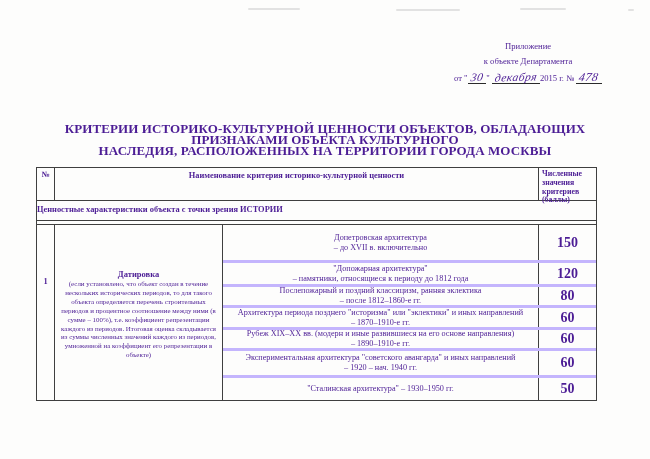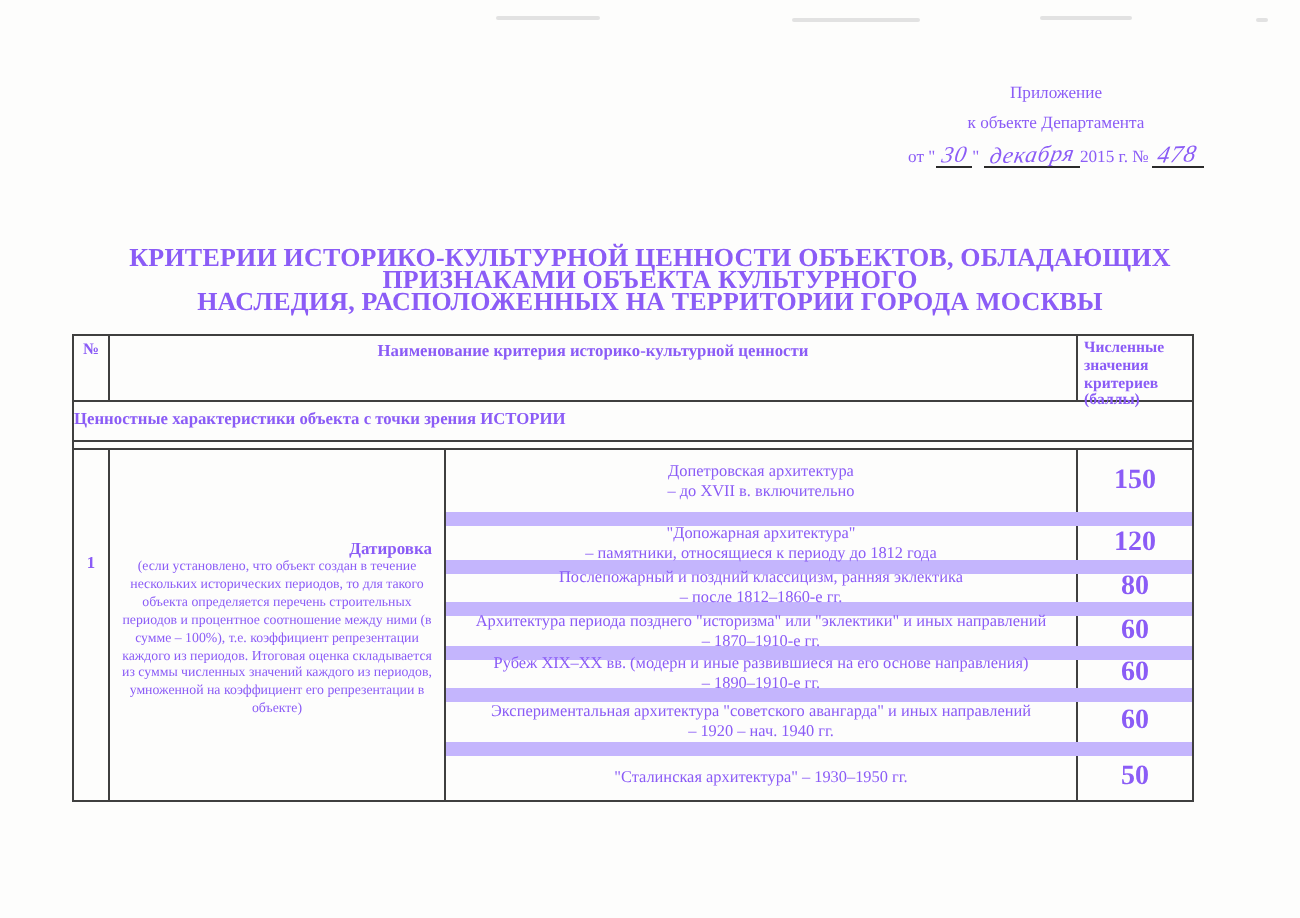--- a/index.html
+++ b/index.html
@@ -1,21 +1,21 @@
 <!DOCTYPE html>
 <html><head>
 <meta charset="utf-8">
 <style>
   html,body{margin:0;padding:0;background:#888;}
   .page{
     position:relative;
     width:650px;height:459px;
     background:#fdfdfc;
     font-family:"Liberation Serif", serif;
-    color:#8b5cf6;
+    color:#4c1d95;
     overflow:hidden;
     margin:0 auto;
   }
   
   .smudge{position:absolute;background:#e2e2e2;border-radius:1px;}
 
   
   .approval{
     position:absolute;top:39px;left:428px;width:200px;
     text-align:center;font-size:8.6px;line-height:15.4px;
@@ -49,25 +49,25 @@
   .th-num{width:18px;border-right:1px solid #3f3f3f;text-align:center;padding-top:2px;font-weight:bold;font-size:8px;}
   .th-name{flex:1;border-right:1px solid #3f3f3f;text-align:center;padding-top:3px;font-weight:bold;}
   .th-val{width:57px;padding:2px 3px;font-weight:bold;font-size:7.8px;line-height:8.8px;}
 
   .section-row{height:20px;border-bottom:1px solid #3f3f3f;font-weight:bold;padding-top:4px;}
   .row-gap{height:3px;}
 
   .main-row{height:176px;border-top:1px solid #3f3f3f;display:flex;}
   .cell-num{width:18px;border-right:1px solid #3f3f3f;text-align:center;padding-top:52px;font-weight:bold;}
   .cell-crit{width:168px;border-right:1px solid #3f3f3f;text-align:center;padding:44px 6px 0 6px;}
-  .crit-title{font-weight:bold;font-size:8.5px;margin-bottom:1px;text-align:right;}
+  .crit-title{font-weight:bold;font-size:8.5px;margin-bottom:1px;}
   .crit-note{font-size:6.9px;line-height:8.9px;}
 
   .periods{flex:1;display:flex;flex-direction:column;}
-  .prow{display:flex;border-bottom:7px solid #c4b5fd;}
+  .prow{display:flex;border-bottom:3px solid #c4b5fd;}
   .prow:last-child{border-bottom:none;}
   .pr0{height:38px;} .pr1{height:24px;} .pr2{height:21px;} .pr3{height:22px;}
   .pr4{height:21px;} .pr5{height:27px;} .pr6{height:22px;}
   .ptext{
     flex:1;border-right:1px solid #3f3f3f;
     display:flex;flex-direction:column;justify-content:center;
     text-align:center;padding:1px 5px;font-size:8.2px;line-height:10px;
   }
   .pscore{width:57px;display:flex;align-items:center;justify-content:center;font-weight:bold;font-size:14px;}
 </style>

